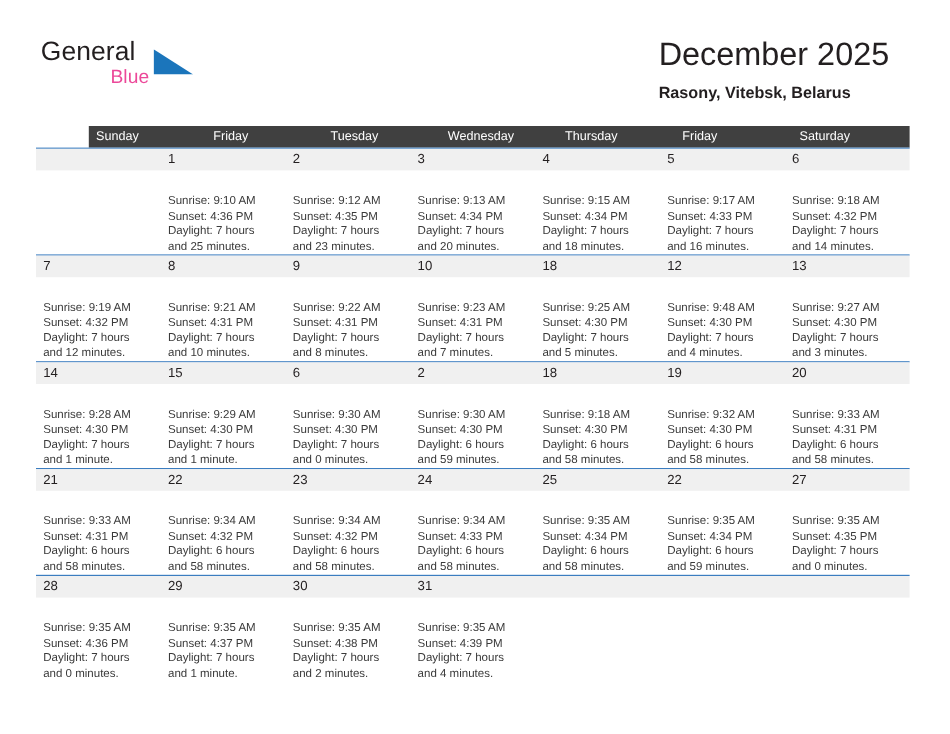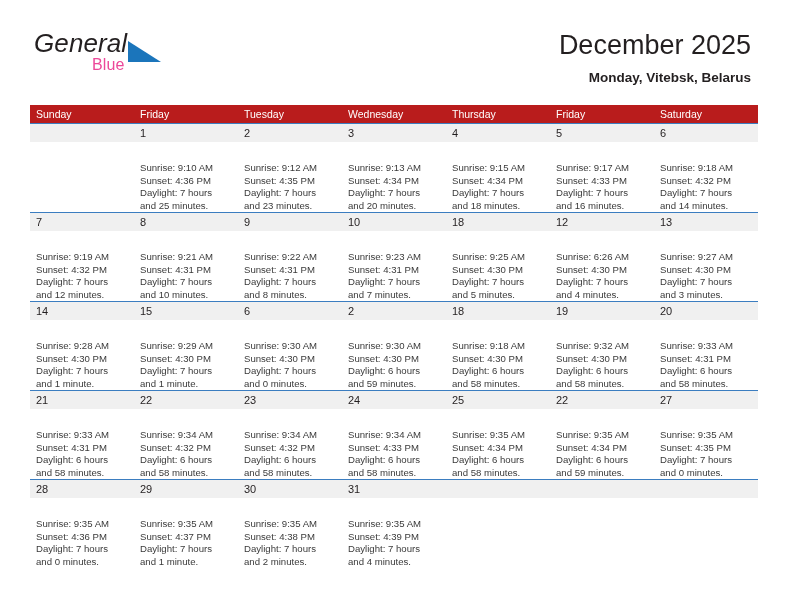--- a/index.html
+++ b/index.html
@@ -35,26 +35,25 @@
     position: absolute;
     left: 0;
     top: 2px;
     width: 180px;
     height: 58px;
   }
   .brand-general {
     position: absolute;
     left: 4px;
     top: 0px;
-    font-size: 26px;
+    font-size: 22px;
     letter-spacing: 0.1px;
     color: #231f20;
     line-height: 26px;
     white-space: nowrap;
-    font-style: italic;
   }
   .brand-blue {
     position: absolute;
     left: 62px;
     top: 22px;
     font-size: 16px;
     letter-spacing: 0.1px;
     color: #ec4899;
     line-height: 26px;
     white-space: nowrap;
@@ -62,23 +61,22 @@
   .brand-triangle {
     position: absolute;
     left: 98px;
     top: 11px;
     width: 33px;
     height: 21px;
   }
 
   .title-block {
     position: absolute;
-    right: 7px;
+    right: 17px;
     top: 0;
-    text-align: right;
   }
   .cal-title {
     font-size: 27px;
     line-height: 34px;
     color: #231f20;
     white-space: nowrap;
     font-weight: normal;
     margin: 0;
   }
   .cal-subtitle {
@@ -93,22 +91,23 @@
   
   .calendar {
     position: absolute;
     left: 30px;
     top: 105px;
     width: 728px;
   }
 
   .dow-row {
     display: flex;
-    background: #b91c1c;
+    background: #404040;
     height: 18px;
+    margin-left: 44px;
   }
   .dow-cell {
     flex: 1 1 0;
     color: #ffffff;
     font-size: 10.5px;
     line-height: 18px;
     padding-left: 6px;
     box-sizing: border-box;
     white-space: nowrap;
     overflow: hidden;
@@ -178,21 +177,21 @@
       <span class="brand-triangle">
         <svg width="33" height="21" viewBox="0 0 33 21" xmlns="http://www.w3.org/2000/svg">
           <polygon points="0,0 33,21 0,21" fill="#1b75bb"></polygon>
         </svg>
       </span>
       <span class="brand-blue">Blue</span>
     </div>
 
     <div class="title-block">
       <h1 class="cal-title">December 2025</h1>
-      <div class="cal-subtitle">Monday, Vitebsk, Belarus</div>
+      <div class="cal-subtitle">Rasony, Vitebsk, Belarus</div>
     </div>
 
   </div>
 
   <div class="calendar">
 
     <div class="dow-row">
       <div class="dow-cell">Sunday</div>
       <div class="dow-cell">Friday</div>
       <div class="dow-cell">Tuesday</div>
@@ -315,21 +314,21 @@
           <div class="day-lines">
             <div class="day-line">Sunrise: 9:25 AM</div>
             <div class="day-line">Sunset: 4:30 PM</div>
             <div class="day-line">Daylight: 7 hours</div>
             <div class="day-line">and 5 minutes.</div>
           </div>
         </div>
         <div class="day-cell">
           <div class="day-num">12</div>
           <div class="day-lines">
-            <div class="day-line">Sunrise: 6:26 AM</div>
+            <div class="day-line">Sunrise: 9:48 AM</div>
             <div class="day-line">Sunset: 4:30 PM</div>
             <div class="day-line">Daylight: 7 hours</div>
             <div class="day-line">and 4 minutes.</div>
           </div>
         </div>
         <div class="day-cell">
           <div class="day-num">13</div>
           <div class="day-lines">
             <div class="day-line">Sunrise: 9:27 AM</div>
             <div class="day-line">Sunset: 4:30 PM</div>

